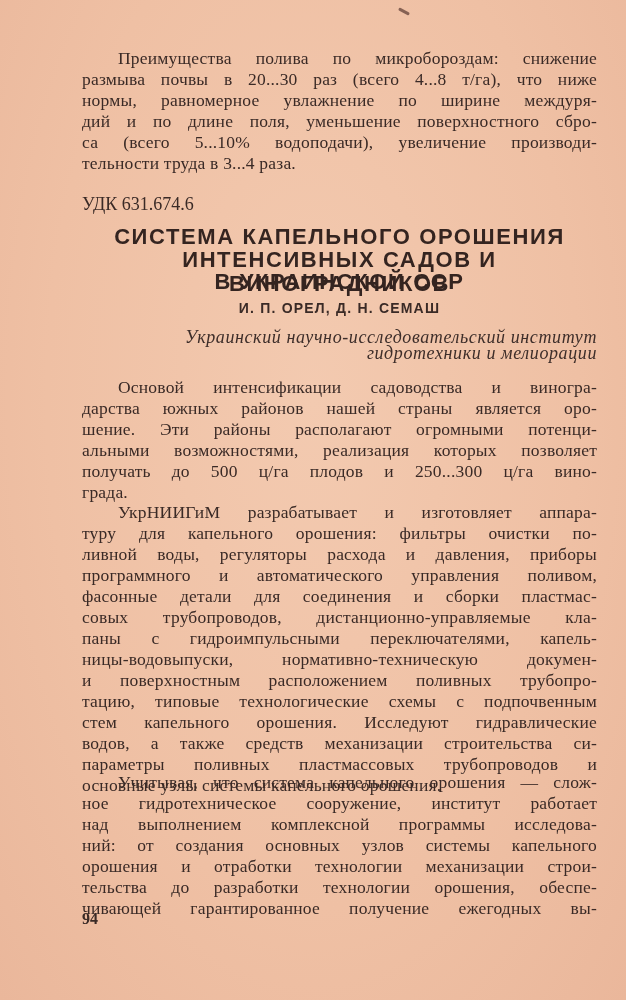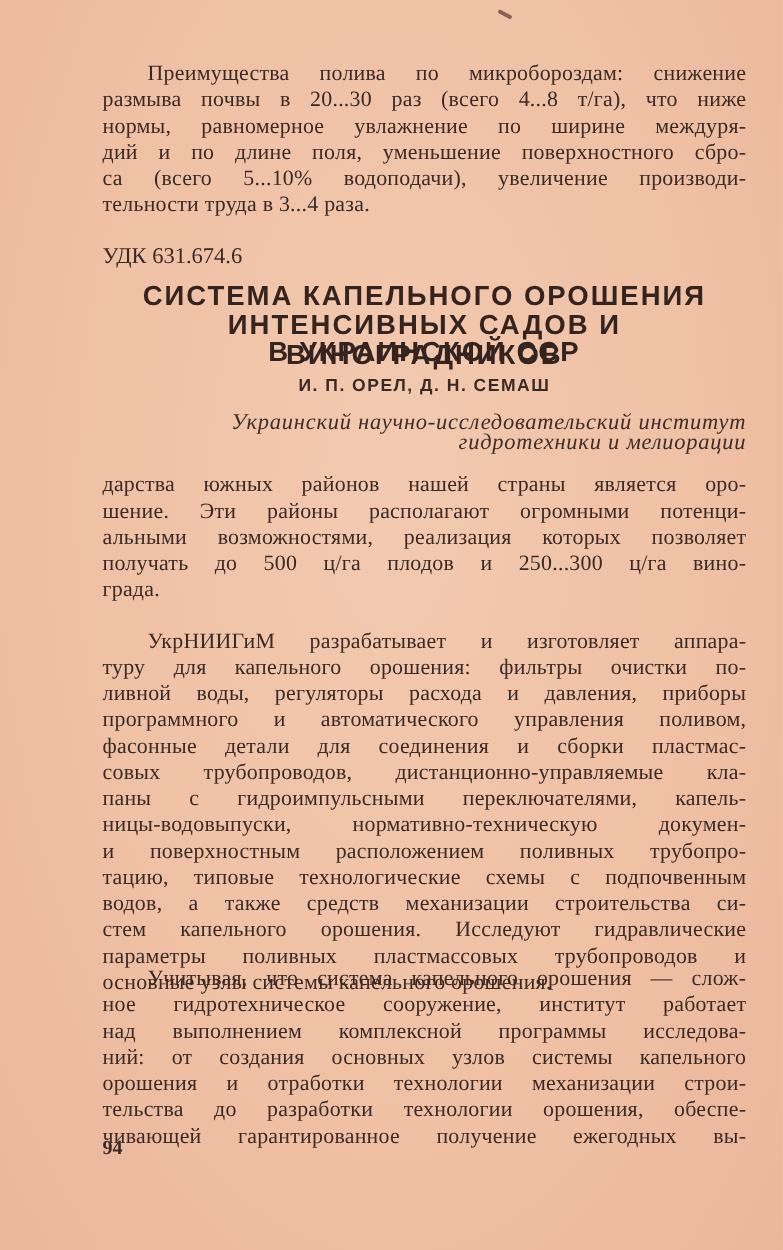--- a/index.html
+++ b/index.html
@@ -64,40 +64,41 @@
   <div class="title" style="top:225px;">СИСТЕМА КАПЕЛЬНОГО ОРОШЕНИЯ</div>
   <div class="title" style="top:248px;">ИНТЕНСИВНЫХ САДОВ И ВИНОГРАДНИКОВ</div>
   <div class="title" style="top:270px;">В УКРАИНСКОЙ ССР</div>
 
   <div class="authors">И. П. ОРЕЛ, Д. Н. СЕМАШ</div>
 
   <div class="affil" style="top:329px;">Украинский научно-исследовательский институт</div>
   <div class="affil" style="top:345px;">гидротехники и мелиорации</div>
 
   <div class="block" style="top:377px;">
+    <span class="line indent">Основой интенсификации садоводства и виногра-</span>
     <span class="line">дарства южных районов нашей страны является оро-</span>
     <span class="line">шение. Эти районы располагают огромными потенци-</span>
     <span class="line">альными возможностями, реализация которых позволяет</span>
     <span class="line">получать до 500 ц/га плодов и 250...300 ц/га вино-</span>
     <span class="line last">града.</span>
   </div>
 
   <div class="block" style="top:502px;">
     <span class="line indent">УкрНИИГиМ разрабатывает и изготовляет аппара-</span>
     <span class="line">туру для капельного орошения: фильтры очистки по-</span>
     <span class="line">ливной воды, регуляторы расхода и давления, приборы</span>
     <span class="line">программного и автоматического управления поливом,</span>
     <span class="line">фасонные детали для соединения и сборки пластмас-</span>
     <span class="line">совых трубопроводов, дистанционно-управляемые кла-</span>
     <span class="line">паны с гидроимпульсными переключателями, капель-</span>
     <span class="line">ницы-водовыпуски, нормативно-техническую докумен-</span>
     <span class="line">и поверхностным расположением поливных трубопро-</span>
     <span class="line">тацию, типовые технологические схемы с подпочвенным</span>
+    <span class="line">стем капельного орошения. Исследуют гидравлические</span>
     <span class="line">водов, а также средств механизации строительства си-</span>
-    <span class="line">стем капельного орошения. Исследуют гидравлические</span>
     <span class="line">параметры поливных пластмассовых трубопроводов и</span>
     <span class="line last">основные узлы системы капельного орошения.</span>
   </div>
 
   <div class="block" style="top:772px;">
     <span class="line indent">Учитывая, что система капельного орошения — слож-</span>
     <span class="line">ное гидротехническое сооружение, институт работает</span>
     <span class="line">над выполнением комплексной программы исследова-</span>
     <span class="line">ний: от создания основных узлов системы капельного</span>
     <span class="line">орошения и отработки технологии механизации строи-</span>

